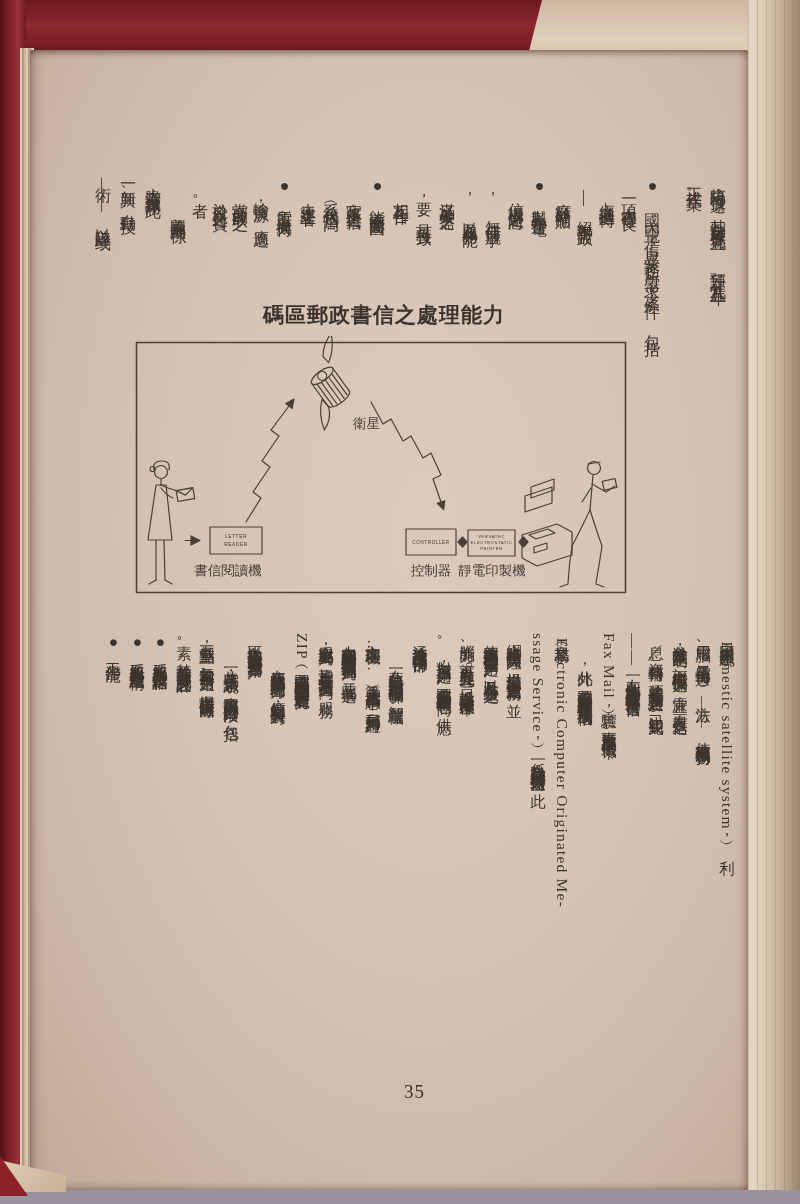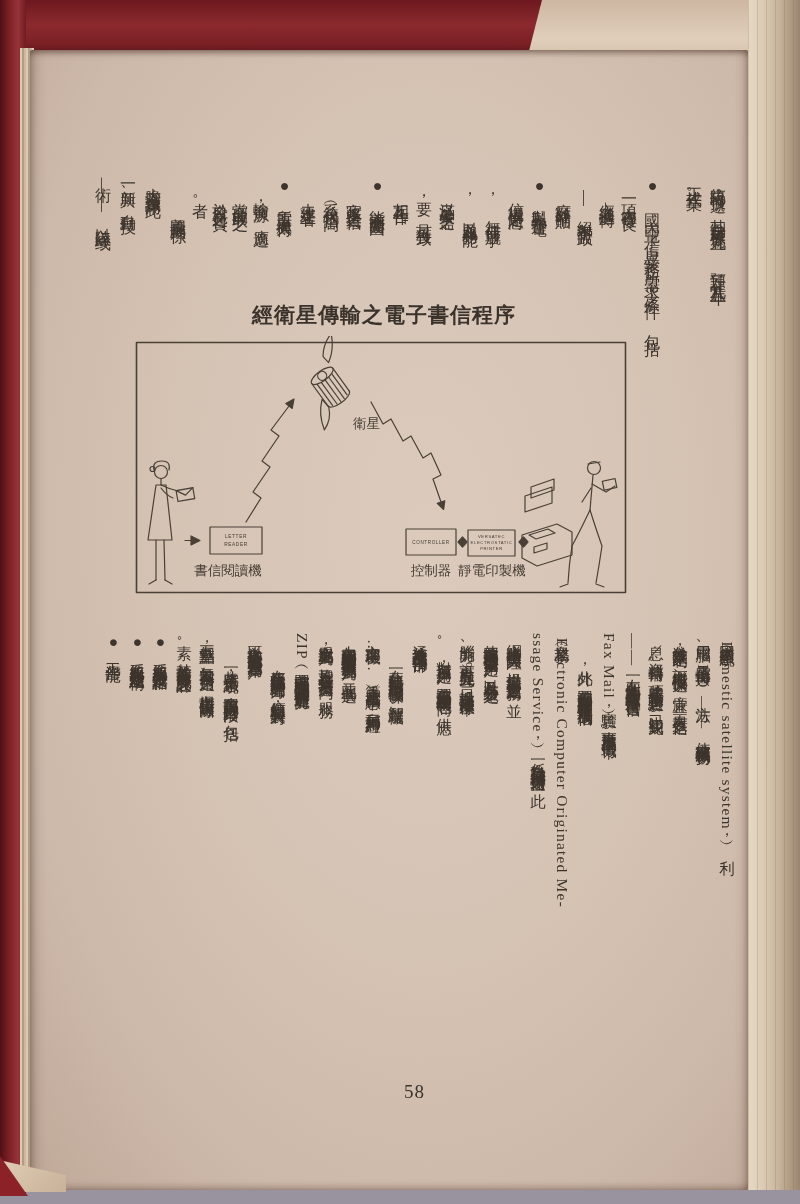--- a/index.html
+++ b/index.html
@@ -78,21 +78,21 @@
       <div class="vcol vcol-top" style="left: 251px; top: 190px;">輸資源，應適</div>
       <div class="vcol vcol-top" style="left: 230px; top: 190px;">當合理的取之</div>
       <div class="vcol vcol-top" style="left: 210px; top: 190px;">於今日之付費</div>
       <div class="vcol vcol-top" style="left: 190px; top: 190px;">者。</div>
       <div class="vcol vcol-top" style="left: 168px; top: 205px;">美國郵局係</div>
       <div class="vcol vcol-top" style="left: 143px; top: 175px;">大膽嘗試採用此</div>
       <div class="vcol vcol-top" style="left: 118px; top: 175px;">一新興、自動技</div>
       <div class="vcol vcol-top" style="left: 93px; top: 175px;">術——以陸線或</div>
     </div>
 
-  <div class="caption">經衛星傳輸之電子書信程序</div>
+  <div class="caption">碼區郵政書信之處理能力</div>
 
   <svg style="position:absolute;left:125px;top:336px" width="504" height="262" viewBox="0 0 504 262">
     <g stroke="#4a4036" fill="none" stroke-width="1.2" stroke-linecap="round" stroke-linejoin="round">
       <rect x="11.5" y="6.5" width="489" height="250" stroke-width="1.6"></rect>
 
       <g>
         <circle cx="36" cy="136" r="6.5"></circle>
         <path d="M29,134 q-2,-9 8,-9 q9,0 7,9"></path>
         <circle cx="27.5" cy="133" r="2.5"></circle>
         <path d="M36,142.5 l0,6.5"></path>
@@ -188,14 +188,14 @@
       <div class="vcol vcol-bottom" style="left: 268px; top: 658px;">在接收服務郵局之終端方面，信息經印製與裝封，</div>
       <div class="vcol vcol-bottom" style="left: 245px; top: 633px;">以正常作業流程由郵務人員送達各用戶。</div>
       <div class="vcol vcol-bottom" style="left: 221px; top: 658px;">此一電子信息系統，美國郵局現入進行階段，包括</div>
       <div class="vcol vcol-bottom" style="left: 197px; top: 633px;">五個重點，每一具有不同之費用、市場與技術冒險等因</div>
       <div class="vcol vcol-bottom" style="left: 174px; top: 633px;">素。其於作業觀念方面完成之設計：</div>
       <div class="vcol vcol-bottom" style="left: 150px; top: 633px;">●系統與服務之確定及評估</div>
       <div class="vcol vcol-bottom" style="left: 127px; top: 633px;">●系統與服務之類型及結構</div>
       <div class="vcol vcol-bottom" style="left: 103px; top: 633px;">●工作潛能</div>
     </div>
 
-  <div class="pageno">58</div>
+  <div class="pageno">35</div>
 </div>
 
 </body></html>

